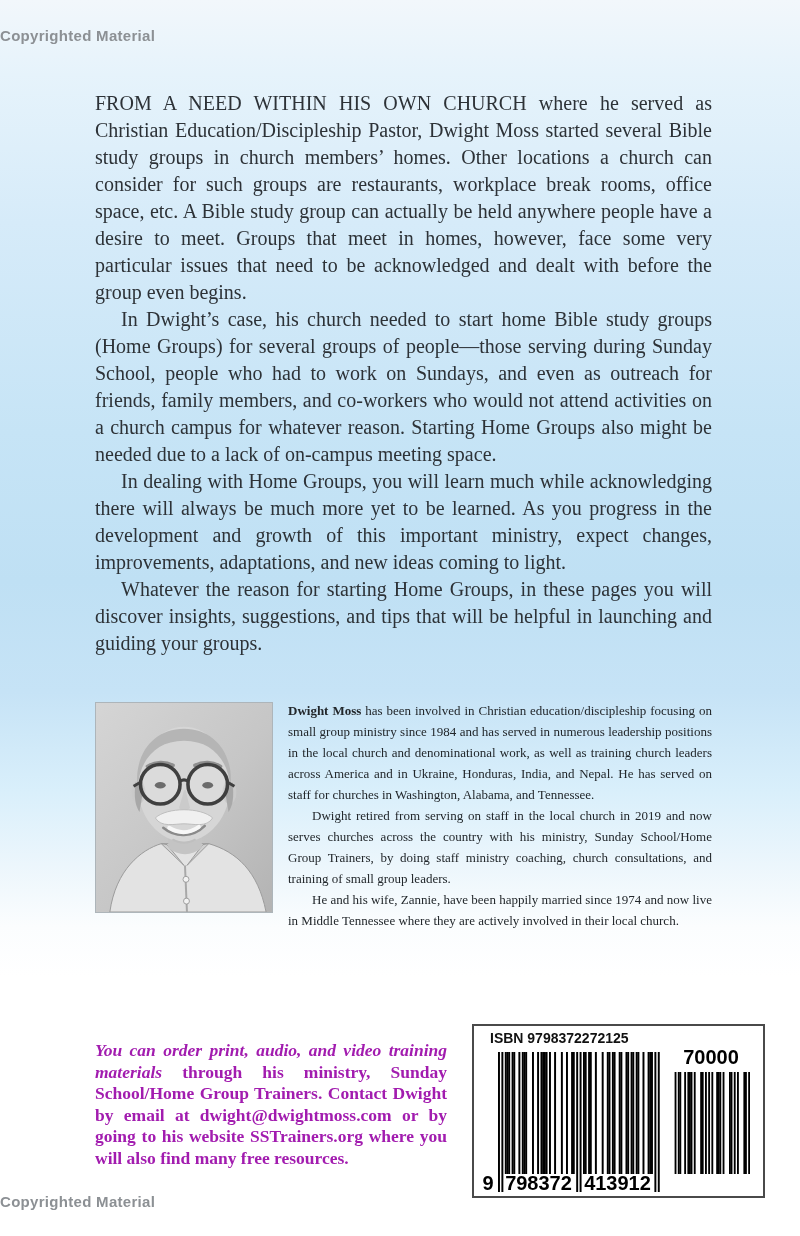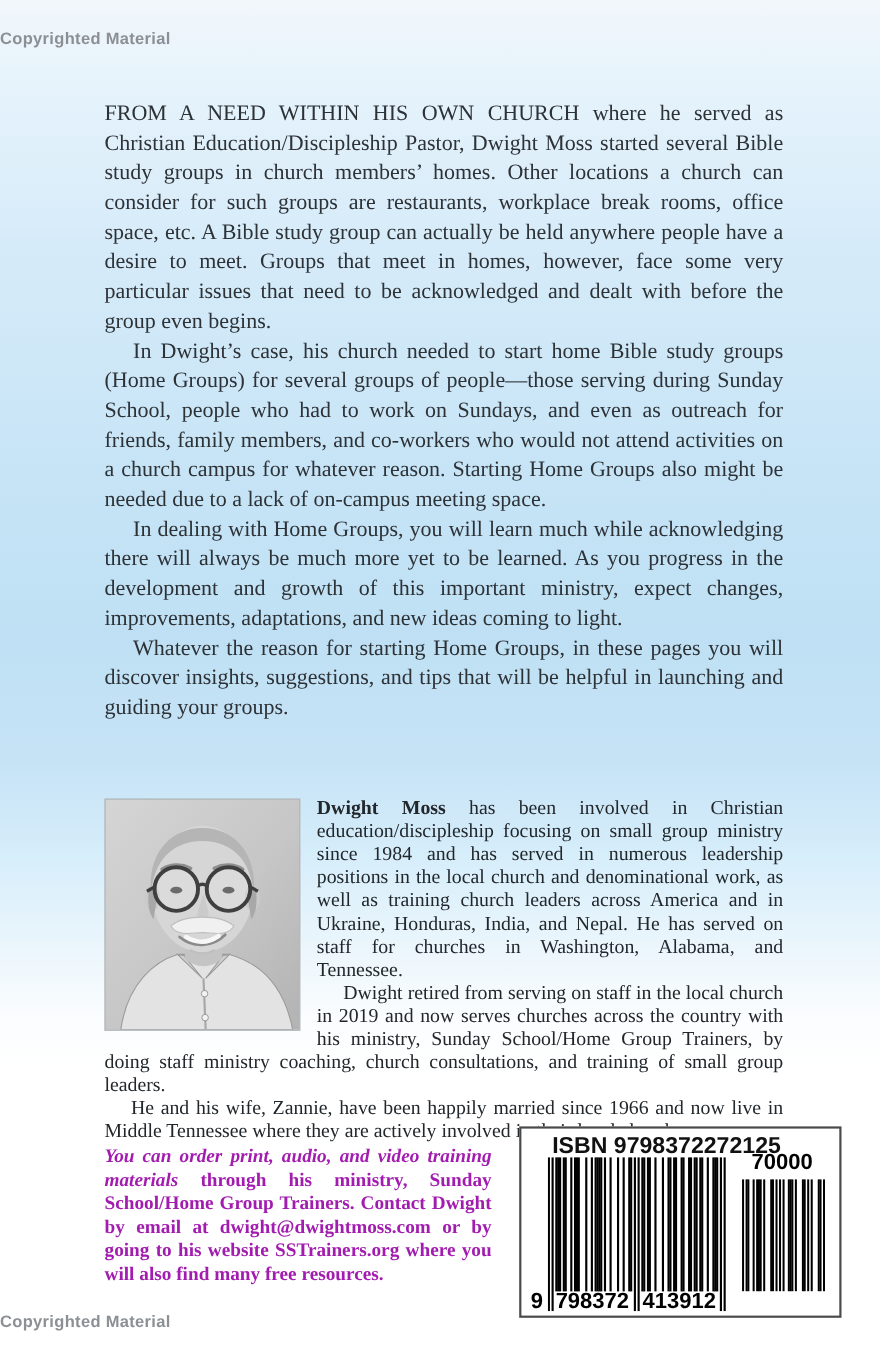--- a/index.html
+++ b/index.html
@@ -28,23 +28,22 @@
   .synopsis {
     position: absolute; left: 95px; top: 90px; width: 617px;
     font-size: 20px; line-height: 27px; color: #2d3237;
     text-align: justify;
   }
   .synopsis p { text-indent: 26px; }
   .synopsis p:first-child { text-indent: 0; }
 
   .bio {
     position: absolute; left: 95px; top: 700px; width: 617px;
-    font-size: 18px; line-height: 21px; color: #22272b;
+    font-size: 13px; line-height: 21px; color: #22272b;
     text-align: justify;
-    margin-top: 24px;
   }
   .bio p { text-indent: 24px; }
   .bio p.lead { text-indent: 0; }
   .bio .author-name { font-weight: bold; }
 
   .photo-wrap {
     float: left; width: 178px; height: 211px;
     margin: 2px 15px 6px 0;
     border: 1px solid #adb5ba;
     background: #c9c9c9;
@@ -61,23 +60,22 @@
 
   .barcode-box {
     position: absolute; left: 472px; top: 1024px;
     width: 293px; height: 174px;
     background: #ffffff;
     border: 2px solid #4a4a4a;
   }
   .isbn-label {
     position: absolute; left: 16px; top: 4px;
     font-family: "Liberation Sans", sans-serif;
-    font-size: 21px; font-weight: bold; color: #111;
+    font-size: 14px; font-weight: bold; color: #111;
     white-space: nowrap;
-    margin-left: 12px;
   }
   .barcode-main {
     position: absolute; left: 24px; top: 26px;
     width: 162px; height: 142px;
   }
   .barcode-main svg { position: absolute; left: 0; top: 0; }
   .bc-digit {
     position: absolute; bottom: 0;
     font-family: "Liberation Sans", sans-serif;
     font-size: 20px; font-weight: bold; color: #000;
@@ -158,21 +156,21 @@
       <path d="M60 116 C72 105 106 105 118 116 C112 126 99 122 89 122 C79 122 66 126 60 116 Z" fill="#f0f0f0" stroke="#bdbdbd" stroke-width="1"></path>
 
       <path d="M68 126 C80 136 98 136 110 124" stroke="#8a8a8a" stroke-width="2.5" fill="none" stroke-linecap="round"></path>
       <path d="M74 126 C84 132 94 132 104 125" stroke="#f7f7f7" stroke-width="4" fill="none" stroke-linecap="round"></path>
 
       <path d="M78 138 C84 142 94 142 100 138" stroke="#bfbfbf" stroke-width="2" fill="none" stroke-linecap="round"></path>
     </svg>
   </div>
   <p class="lead"><span class="author-name">Dwight Moss</span><span> has been involved in Christian education/discipleship focusing on small group ministry since 1984 and has served in numerous leadership positions in the local church and denominational work, as well as training church leaders across America and in Ukraine, Honduras, India, and Nepal. He has served on staff for churches in Washington, Alabama, and Tennessee.</span></p>
   <p>Dwight retired from serving on staff in the local church in 2019 and now serves churches across the country with his ministry, Sunday School/Home Group Trainers, by doing staff ministry coaching, church consultations, and training of small group leaders.</p>
-  <p>He and his wife, Zannie, have been happily married since 1966 and now live in Middle Tennessee where they are actively involved in their local church.</p>
+  <p>He and his wife, Zannie, have been happily married since 1974 and now live in Middle Tennessee where they are actively involved in their local church.</p>
 </div>
 
 <div class="ordering">
   <span class="lead-italic">You can order print, audio, and video training materials</span><span> through his ministry, Sunday School/Home Group Trainers. Contact Dwight by email at dwight@dwightmoss.com or by going to his website SSTrainers.org where you will also find many free resources.</span>
 </div>
 
 <div class="barcode-box">
   <div class="isbn-label">ISBN 9798372272125</div>
 
   <div class="barcode-main">

